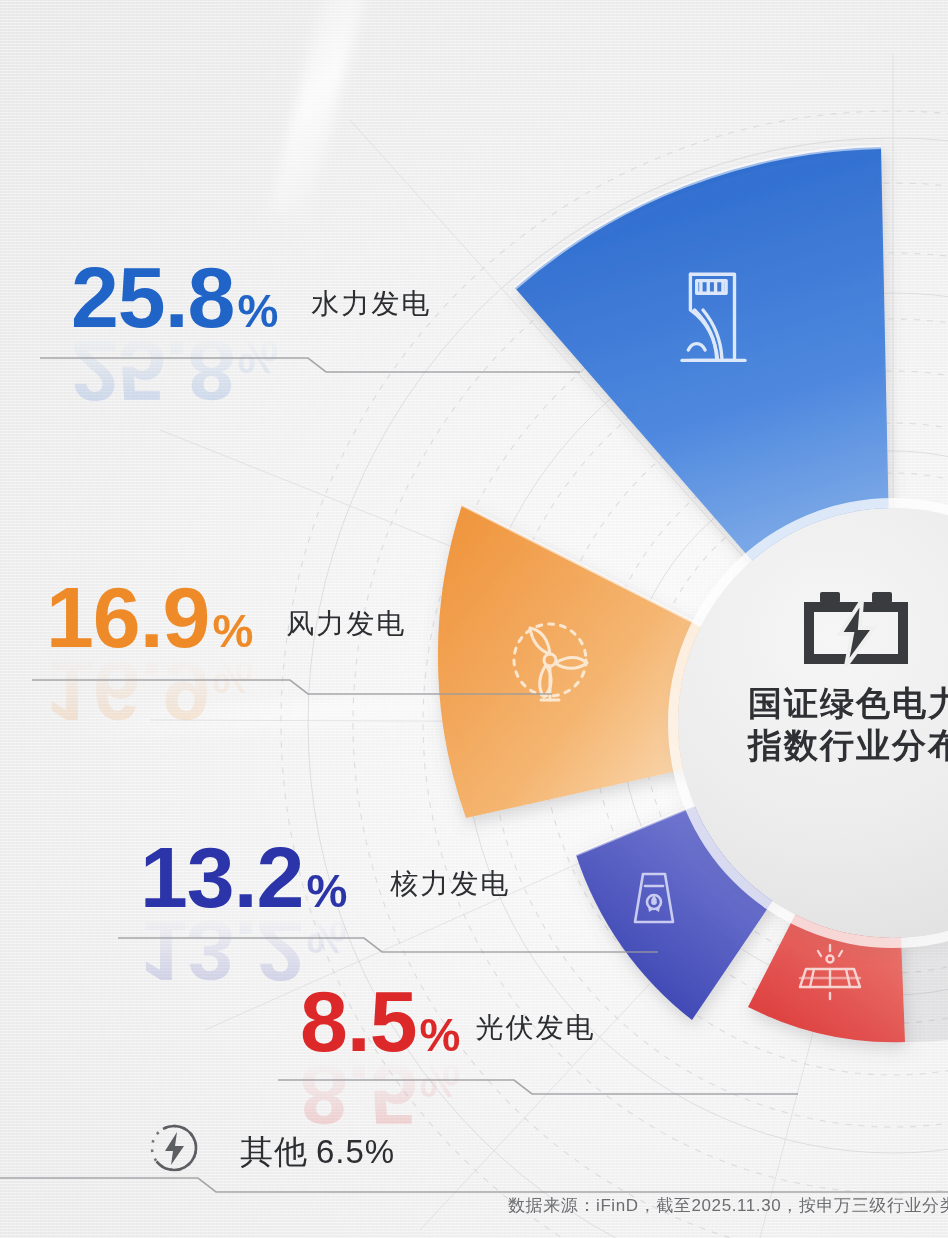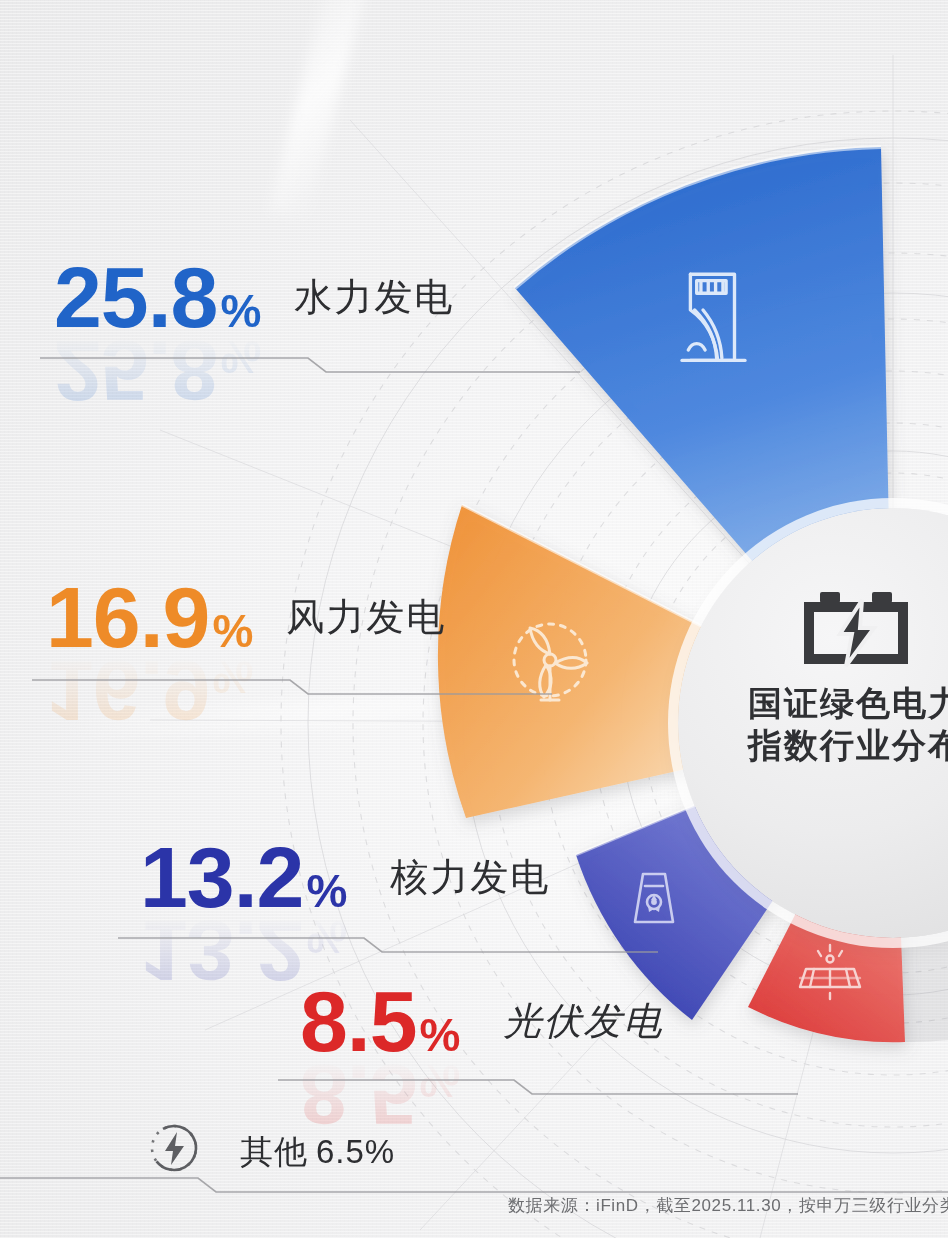--- a/index.html
+++ b/index.html
@@ -60,21 +60,21 @@
   .pct .sym{font-size:46px;font-weight:800;margin-left:3px;}
   .pct-mirror{
     font-weight:800;font-size:86px;line-height:.92;letter-spacing:-1px;
     transform:scaleY(-1);opacity:.20;
     -webkit-mask-image:linear-gradient(to top, rgba(0,0,0,0) 8%, rgba(0,0,0,.85) 92%);
             mask-image:linear-gradient(to top, rgba(0,0,0,0) 8%, rgba(0,0,0,.85) 92%);
     pointer-events:none;
   }
   .pct-mirror .sym{font-size:46px;font-weight:800;margin-left:3px;}
   .cat{
-    font-size:38px;font-weight:500;color:#2d2e31;letter-spacing:2px;white-space:nowrap;text-align:center;
+    font-size:28px;font-weight:500;color:#2d2e31;letter-spacing:2px;white-space:nowrap;text-align:center;
   }
 
   
   .connector{position:absolute;height:26px;pointer-events:none;}
 
   
   .footer{position:absolute;left:128px;top:1118px;width:800px;height:112px;}
   .footer-items{
     position:absolute;left:112px;top:12px;display:flex;align-items:baseline;gap:26px;
     font-size:33px;color:#2d2e31;font-weight:500;white-space:nowrap;letter-spacing:1px;
@@ -237,21 +237,21 @@
         <rect x="20" y="2" width="20" height="11" rx="2"></rect>
         <rect x="72" y="2" width="20" height="11" rx="2"></rect>
         <path d="M4 12 h104 v62 h-104 z M14 22 h84 v42 h-84 z" fill-rule="evenodd"></path>
         <path d="M62 10 L40 44 h12 L46 76 L74 38 H60 z" fill="#3a3b3e" stroke="#f0f0f1" stroke-width="4"></path>
       </g>
     </svg>
     <div class="hub-title">国证绿色电力</div>
     <div class="hub-title">指数行业分布</div>
   </div>
 
-  <div class="callout" style="left:54px;top:258px;">
+  <div class="callout" style="left:71px;top:258px;">
     <div class="row">
       <div class="pct" style="color:#2064C8;">
         <span>25.8</span><span class="sym">%</span>
       </div>
       <div class="cat" style="margin-left:34px;margin-bottom:14px;">水力发电</div>
     </div>
     <div class="pct-mirror" style="color:#2064C8;margin-top:-6px;">
       <span>25.8</span><span class="sym">%</span>
     </div>
   </div>
@@ -287,21 +287,21 @@
   </div>
   <svg class="connector" style="left:118px;top:930px;width:540px;" viewBox="0 0 540 26" preserveAspectRatio="none">
     <path d="M0 8 H246 L264 22 H540" fill="none" stroke="#9a9a9e" stroke-width="1.6" opacity=".85"></path>
   </svg>
 
   <div class="callout" style="left:300px;top:982px;">
     <div class="row">
       <div class="pct" style="color:#DC2828;">
         <span>8.5</span><span class="sym">%</span>
       </div>
-      <div class="cat" style="margin-left:44px;margin-bottom:14px;font-style:italic;">光伏发电</div>
+      <div class="cat" style="margin-left:16px;margin-bottom:14px;">光伏发电</div>
     </div>
     <div class="pct-mirror" style="color:#DC2828;margin-top:-6px;">
       <span>8.5</span><span class="sym">%</span>
     </div>
   </div>
   <svg class="connector" style="left:278px;top:1072px;width:520px;" viewBox="0 0 520 26" preserveAspectRatio="none">
     <path d="M0 8 H236 L254 22 H520" fill="none" stroke="#9a9a9e" stroke-width="1.6" opacity=".85"></path>
   </svg>
 
   <div class="footer">

